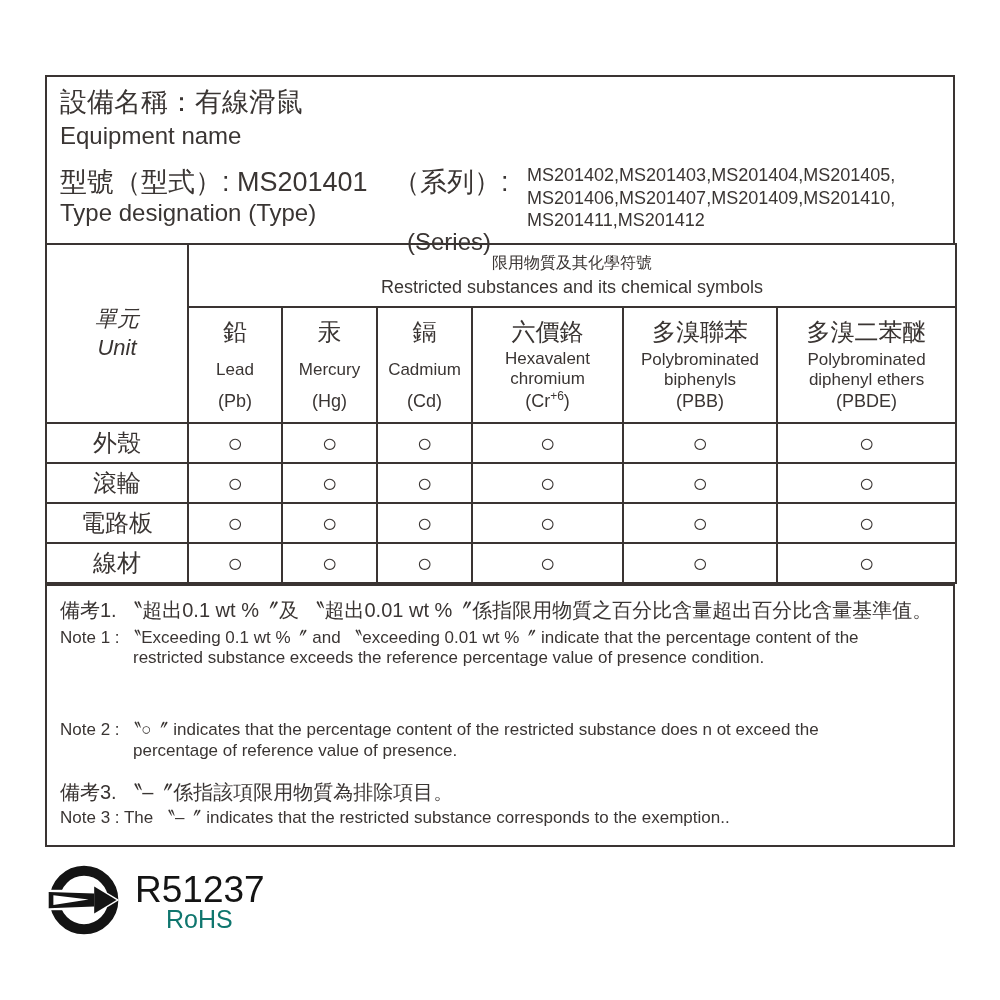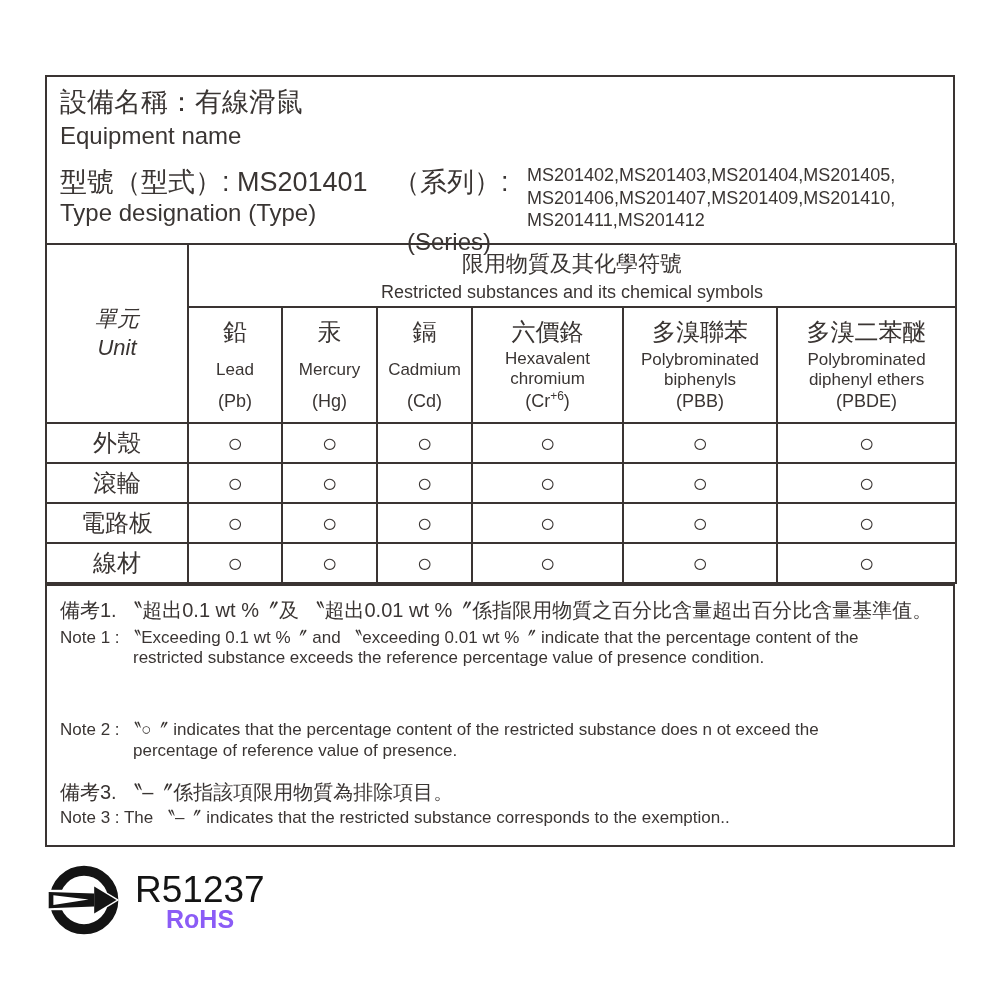--- a/index.html
+++ b/index.html
@@ -21,42 +21,42 @@
   .series-en{left:407px;top:199px;font-size:24px;white-space:nowrap;}
   .series-models{left:527px;top:164px;font-size:18px;line-height:22.5px;white-space:nowrap;}
 
   
   .subst-table{position:absolute;left:45px;top:243px;width:910px;border-collapse:collapse;table-layout:fixed;}
   .subst-table td{border:2px solid #3a3432;padding:0;text-align:center;vertical-align:middle;}
   tr.row-head1{height:63px;}
   tr.row-head2{height:116px;}
   tr.row-data{height:40px;}
   .unit-cell{font-size:22px;line-height:1.3;font-style:italic;}
-  .subst-hdr-zh{font-size:22px;}
+  .subst-hdr-zh{font-size:16px;}
   .subst-hdr-en{font-size:18px;margin-top:3px;}
   .colhead{display:flex;flex-direction:column;justify-content:space-between;align-items:center;height:112px;box-sizing:border-box;padding:7px 2px 9px;}
   .ch-zh{font-size:24px;white-space:nowrap;}
   .ch-en{font-size:17px;line-height:1.15;}
   .ch-sym{font-size:18px;}
   .ch-sym sup{font-size:12px;}
   .row-label{font-size:24px;}
   .circle{font-size:26px;font-family:"DejaVu Sans",sans-serif;line-height:1;}
 
   
   .notes-box{left:45px;top:584px;width:910px;height:263px;}
   .note-zh{font-size:20px;white-space:nowrap;}
   .note-en{font-size:17px;white-space:nowrap;}
   .n1a{left:60px;top:597px;}  .n1b{left:60px;top:626px;}  .n1c{left:133px;top:648px;}
   .n2a{left:60px;top:691px;}  .n2b{left:60px;top:718px;}  .n2c{left:133px;top:741px;}
   .n3a{left:60px;top:779px;}  .n3b{left:60px;top:806px;}
 
   
   .bsmi-logo{left:45px;top:861px;width:78px;height:78px;}
   .reg-no{left:135px;top:869px;font-size:37px;font-weight:400;color:#141414;white-space:nowrap;}
-  .rohs-label{left:166px;top:905px;font-size:25px;font-weight:700;color:#8b5cf6;white-space:nowrap;}
+  .rohs-label{left:166px;top:905px;font-size:25px;font-weight:400;color:#0f766e;white-space:nowrap;}
 </style>
 </head>
 <body>
 
 <div class="doc">
 
   <div class="abs box header-box">
     <div class="abs eq-zh" style="left:13px;top:7px;text-align:center;">設備名稱：有線滑鼠</div>
     <div class="abs eq-en" style="left:13px;top:45px;">Equipment name</div>
     <div class="abs type-zh" style="left:13px;top:87px;">型號（型式）: MS201401</div>

